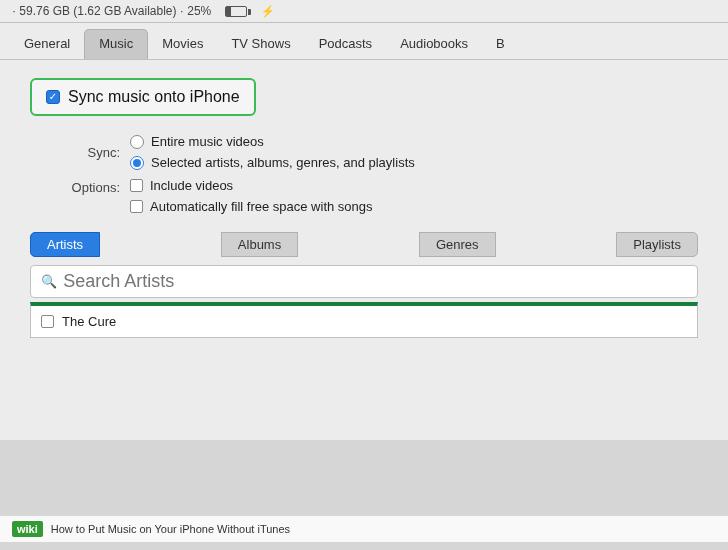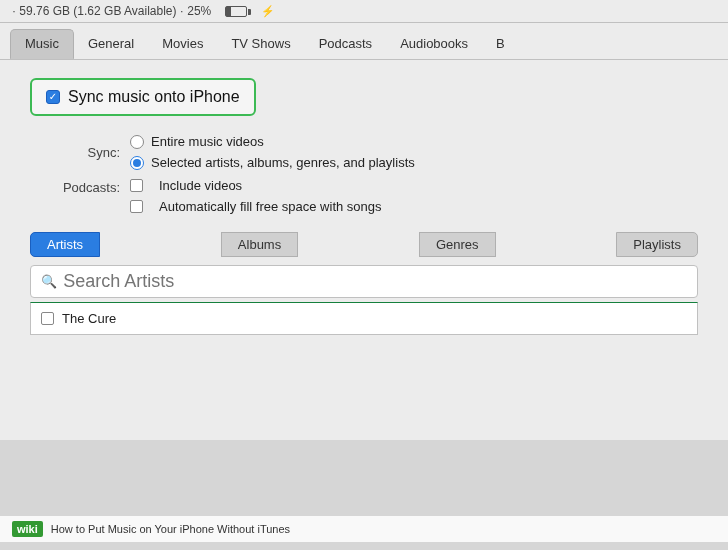--- a/index.html
+++ b/index.html
@@ -164,21 +164,21 @@
       content: '';
       width: 8px;
       height: 8px;
       border-radius: 50%;
       background: #2a7de1;
     }
 
     .checkbox-option {
       display: flex;
       align-items: center;
-      gap: 16px;
+      gap: 7px;
       font-size: 13px;
       color: #222;
     }
     .checkbox-sq {
       width: 13px;
       height: 13px;
       border: 1.5px solid #888;
       border-radius: 2px;
       background: white;
       flex-shrink: 0;
@@ -239,21 +239,21 @@
     .list-item-row {
       background: white;
       border: 1px solid #c0c0c0;
       border-top: none;
       padding: 8px 10px;
       display: flex;
       align-items: center;
       gap: 8px;
     }
     .list-item-row:first-child {
-      border-top: 1px solid #15803d;
+      border-top: 4px solid #15803d;
     }
 
     
     .footer {
       position: absolute;
       bottom: 8px;
       left: 0;
       right: 0;
       background: rgba(255,255,255,0.85);
       padding: 5px 12px;
@@ -279,22 +279,22 @@
 
 <div class="status-bar">
   <span>· 59.76 GB (1.62 GB Available) · 25%</span>
   <span class="battery-icon">
     <div class="battery-fill"></div>
   </span>
   <span class="lightning">⚡</span>
 </div>
 
 <div class="tab-bar">
+  <div class="tab-item">General</div>
   <div class="tab-item active">Music</div>
-  <div class="tab-item">General</div>
   <div class="tab-item">Movies</div>
   <div class="tab-item">TV Shows</div>
   <div class="tab-item">Podcasts</div>
   <div class="tab-item">Audiobooks</div>
   <div class="tab-item">B</div>
 </div>
 
 <div class="main-content">
 
   
@@ -315,21 +315,21 @@
           <span>Entire music videos</span>
         </div>
         <div class="radio-option">
           <div class="radio-circle selected"></div>
           <span>Selected artists, albums, genres, and playlists</span>
         </div>
       </div>
     </div>
 
     <div class="option-row" style="margin-top:6px; align-items:flex-start;">
-      <span class="option-label" style="padding-top:2px;">Podcasts:</span>
+      <span class="option-label" style="padding-top:2px;">Options:</span>
       <div class="radio-group">
         <div class="checkbox-option">
           <div class="checkbox-sq"></div>
           <span>Include videos</span>
         </div>
         <div class="checkbox-option">
           <div class="checkbox-sq"></div>
           <span>Automatically fill free space with songs</span>
         </div>
       </div>

